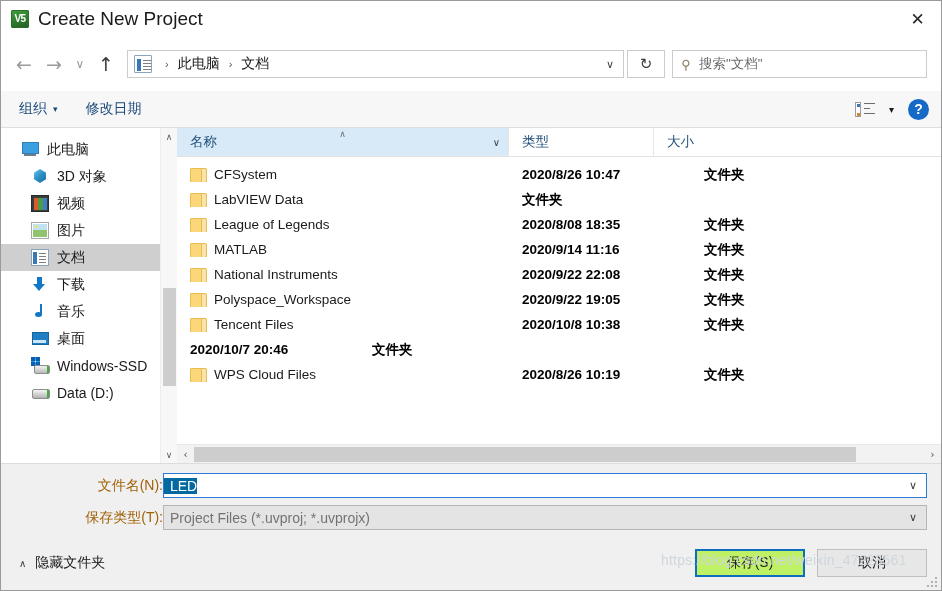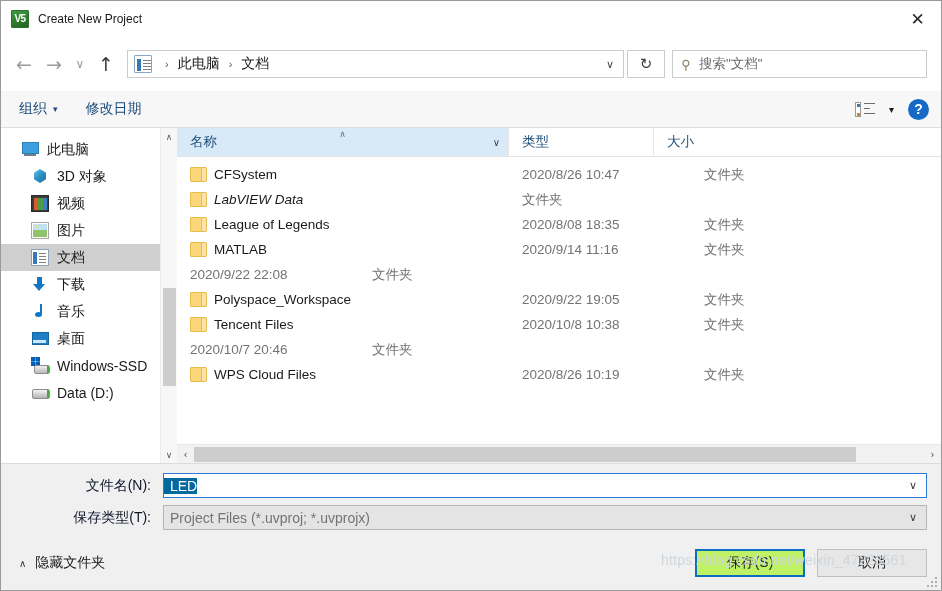--- a/index.html
+++ b/index.html
@@ -28,21 +28,21 @@
   .title-icon {
     width: 18px; height: 18px; margin-left: 10px; margin-right: 9px;
     background: linear-gradient(160deg,#3f9b3f 0%, #2e7d2e 55%, #246124 100%);
     border: 1px solid #2a6f2a;
     border-radius: 1px;
     display: flex; align-items: center; justify-content: center;
     color: #ffffff; font-size: 10px; font-weight: bold;
     line-height: 1; letter-spacing: -0.5px;
   }
   .title-text {
-    font-size: 12px; color: #1a1a1a;
+    font-size: 19px; color: #1a1a1a;
     font-family: "Liberation Sans", sans-serif;
   }
   .win-close {
     position: absolute; right: 0; top: 0;
     width: 47px; height: 35px;
     display: flex; align-items: center; justify-content: center;
     color: #2b2b2b; font-size: 17px; font-family: "DejaVu Sans", sans-serif;
     cursor: default;
   }
 
@@ -206,22 +206,22 @@
   .col .sortmark {
     position:absolute; left:50%; top:1px; transform:translateX(-50%);
     font-size:9px; color:#6b6b6b; font-family:"DejaVu Sans", sans-serif;
   }
   .col .hdr-chev {
     margin-left:auto; padding-right:8px; font-size:10px; color:#3f3f3f;
     font-family:"DejaVu Sans", sans-serif;
   }
   .rows { flex:1 1 auto; overflow:hidden; padding-top:5px; }
   .row { height:25px; display:flex; align-items:center; font-size:13.5px; color:#1a1a1a; }
-  .cell { padding-left:13px; display:flex; align-items:flex-start; overflow:hidden; white-space:nowrap; }
-  .cell.date, .cell.type { color:#737373; }
+  .cell { padding-left:13px; display:flex; align-items:center; overflow:hidden; white-space:nowrap; }
+  .cell.date, .cell.type { color:#000000;font-weight:bold; }
   .folder-ic {
     width:15px; height:13px; margin-right:9px; flex:0 0 15px; position:relative;
   }
   .folder-ic:before{
     content:""; position:absolute; left:0; top:0; width:15px; height:13px;
     background:#fcd77a; border:1px solid #e8bd4e; border-radius:1px 2px 2px 1px;
   }
   .folder-ic:after{
     content:""; position:absolute; left:11px; top:0; width:4px; height:13px;
     background:#f7e3ae; border:1px solid #e8bd4e; border-radius:0 2px 2px 0;
@@ -233,22 +233,22 @@
   .hs-arrow { width:17px; text-align:center; font-size:10px; color:#4a4a4a; font-family:"DejaVu Sans",sans-serif; }
   .hs-thumb { height:15px; background:#cdcdcd; }
   .hs-track { flex:1 1 auto; height:15px; display:flex; }
 
   
   .form {
     flex: 0 0 68px; background:#f0f0f0; padding: 8px 14px 0 14px;
   }
   .frow { display:flex; align-items:center; height:27px; margin-bottom:5px; }
   .flabel {
-    width: 148px; flex:0 0 148px; text-align:right; padding-right:12px;
-    font-size:14px; color:#0f172a;
+    width: 148px; flex:0 0 148px; text-align:right; 
+    font-size:14px; color:#a16207;
   }
   .combo {
     flex:1 1 auto; height:25px; border:1px solid #8d8d8d; background:#fff;
     display:flex; align-items:center; position:relative; min-width:0;
   }
   .combo.focused { border:1px solid #2c7ad6; }
   .combo.disabled { background:#e4e4e4; border:1px solid #b5b5b5; }
   .combo-val { font-size:14px; color:#737373; padding-left:6px; }
   .combo-val.sel { background:#0369a1; color:#ffffff; }
   .combo-chev {
@@ -405,21 +405,21 @@
         <div class="row">
           <div class="cell" style="width:332px;flex:0 0 332px;">
               <span class="folder-ic"></span>
               <span>CFSystem</span>
             </div>
           <div class="cell date" style="width:182px;flex:0 0 182px;">2020/8/26 10:47</div>
           <div class="cell type" style="width:145px;flex:0 0 145px;">文件夹</div>
           <div class="cell" style="flex:1 1 auto;"></div>
         </div>
         <div class="row">
-          <div class="cell" style="width:332px;flex:0 0 332px;font-style:italic;">
+          <div class="cell" style="width:332px;flex:0 0 332px;">
               <span class="folder-ic"></span>
               <span>LabVIEW Data</span>
             </div>
           <div class="cell type" style="width:145px;flex:0 0 145px;">文件夹</div>
           <div class="cell" style="flex:1 1 auto;"></div>
         </div>
         <div class="row">
           <div class="cell" style="width:332px;flex:0 0 332px;">
               <span class="folder-ic"></span>
               <span>League of Legends</span>
@@ -431,20 +431,24 @@
         <div class="row">
           <div class="cell" style="width:332px;flex:0 0 332px;">
               <span class="folder-ic"></span>
               <span>MATLAB</span>
             </div>
           <div class="cell date" style="width:182px;flex:0 0 182px;">2020/9/14 11:16</div>
           <div class="cell type" style="width:145px;flex:0 0 145px;">文件夹</div>
           <div class="cell" style="flex:1 1 auto;"></div>
         </div>
         <div class="row">
+          <div class="cell" style="width:332px;flex:0 0 332px;">
+              <span class="folder-ic"></span>
+              <span>National Instruments</span>
+            </div>
           <div class="cell date" style="width:182px;flex:0 0 182px;">2020/9/22 22:08</div>
           <div class="cell type" style="width:145px;flex:0 0 145px;">文件夹</div>
           <div class="cell" style="flex:1 1 auto;"></div>
         </div>
         <div class="row">
           <div class="cell" style="width:332px;flex:0 0 332px;">
               <span class="folder-ic"></span>
               <span>Polyspace_Workspace</span>
             </div>
           <div class="cell date" style="width:182px;flex:0 0 182px;">2020/9/22 19:05</div>

